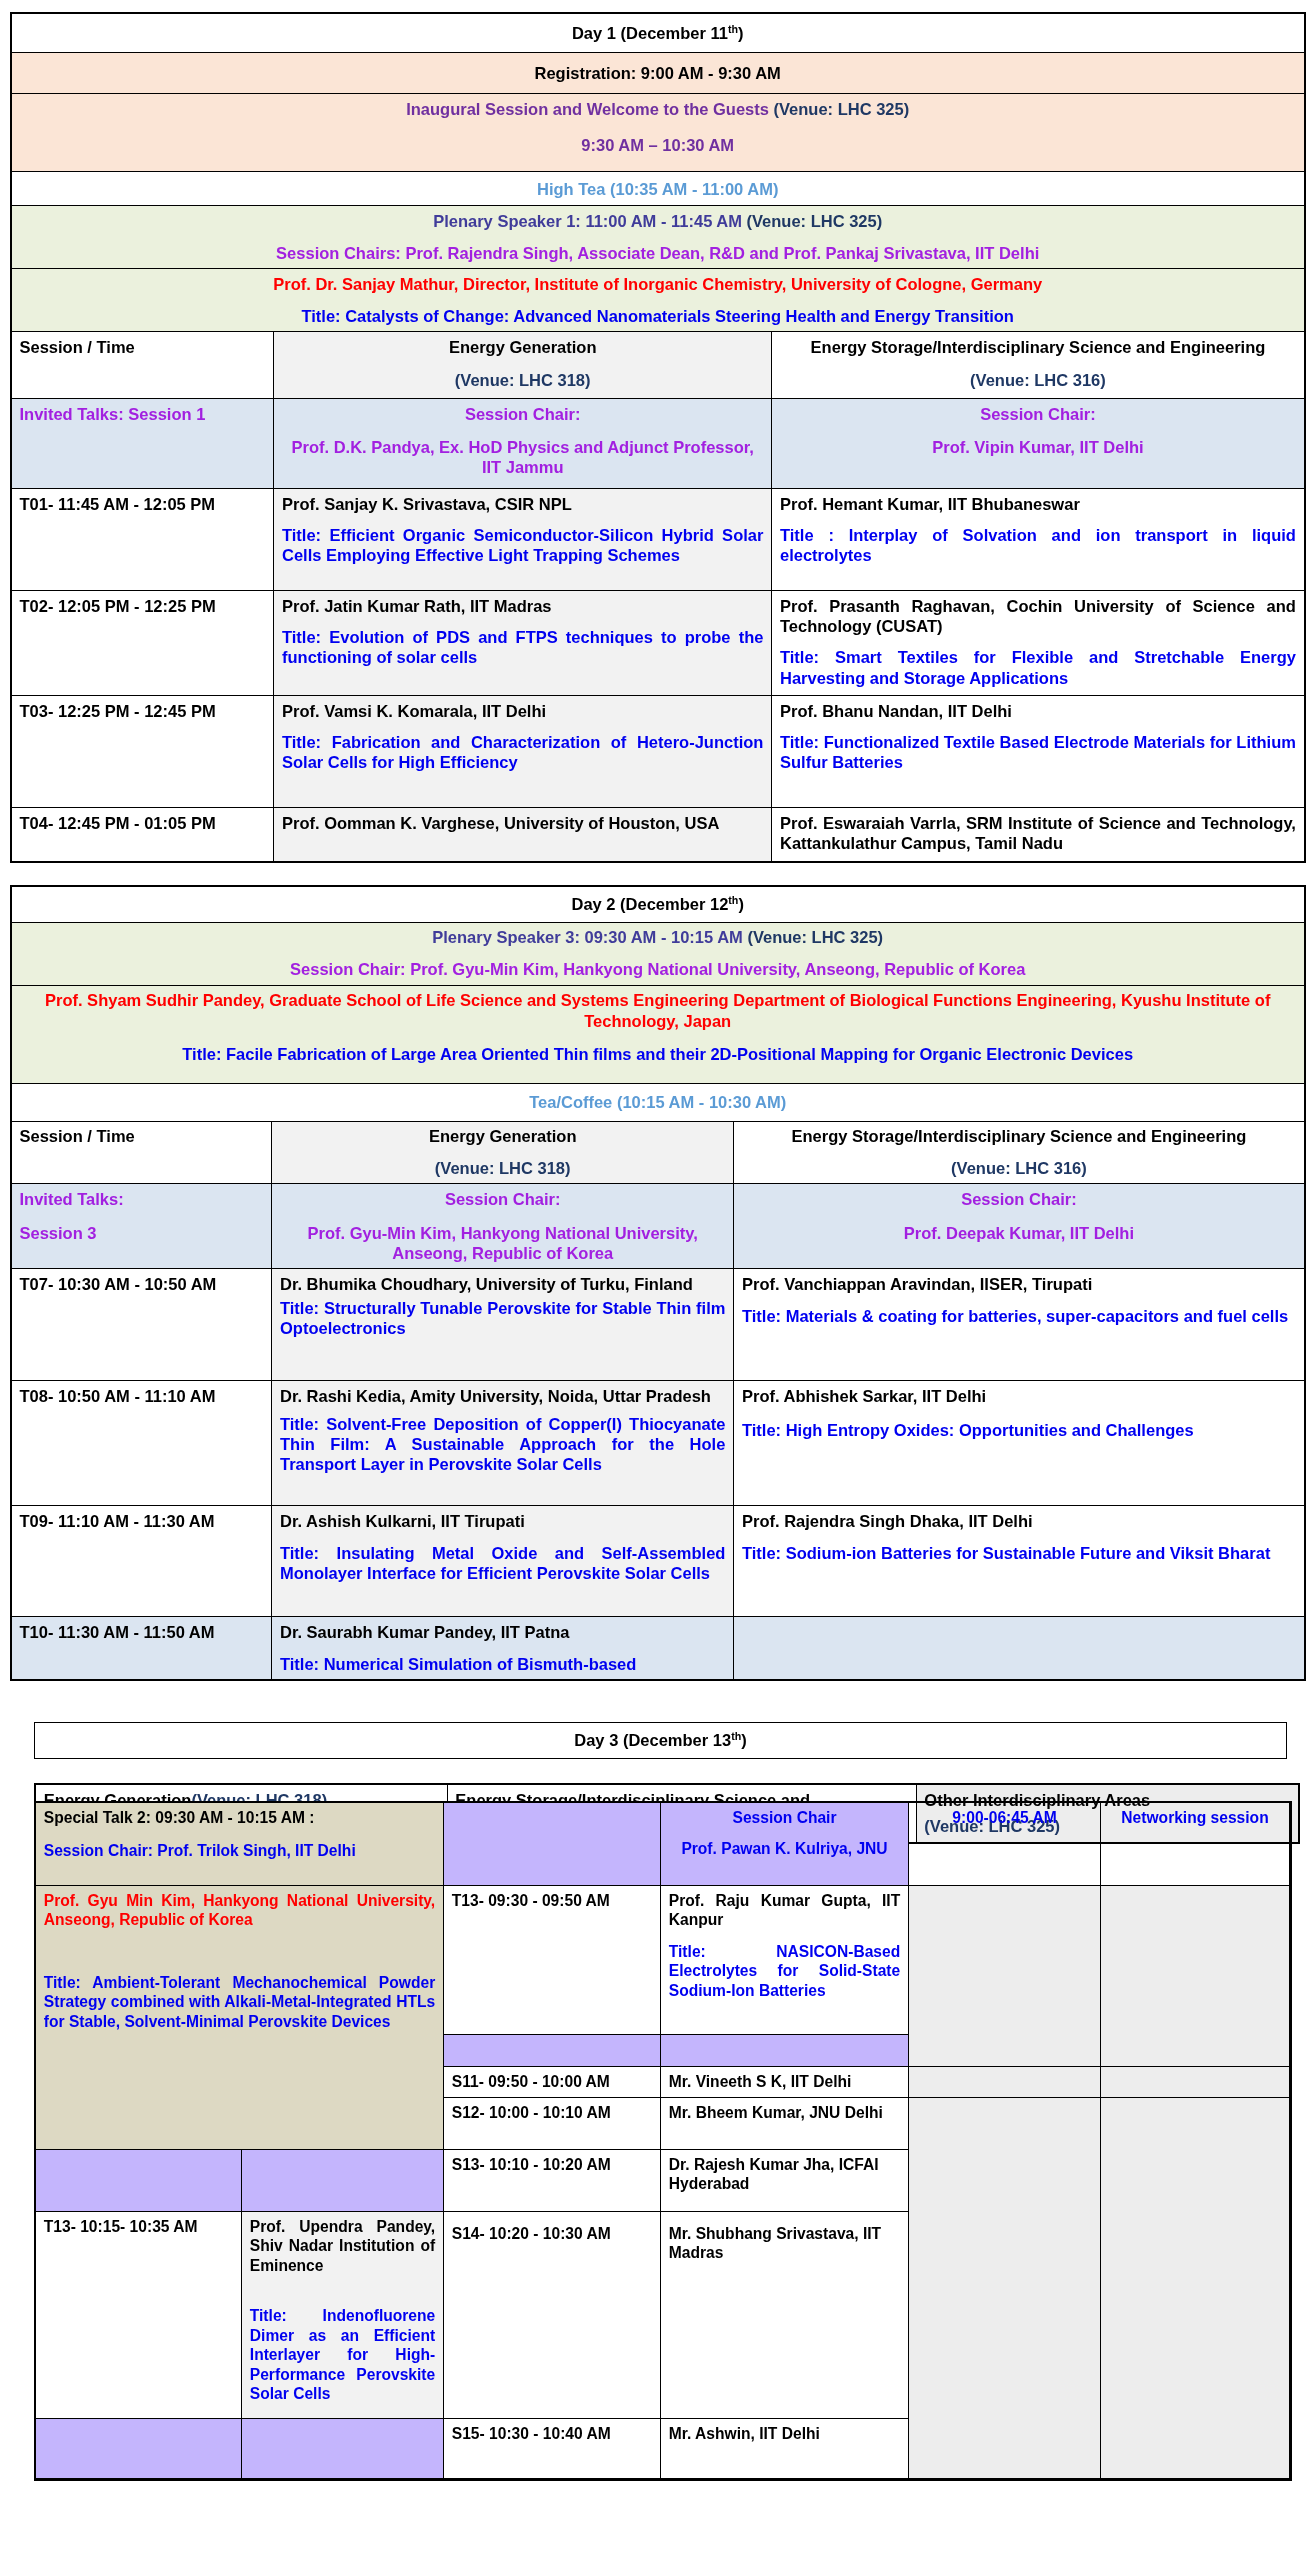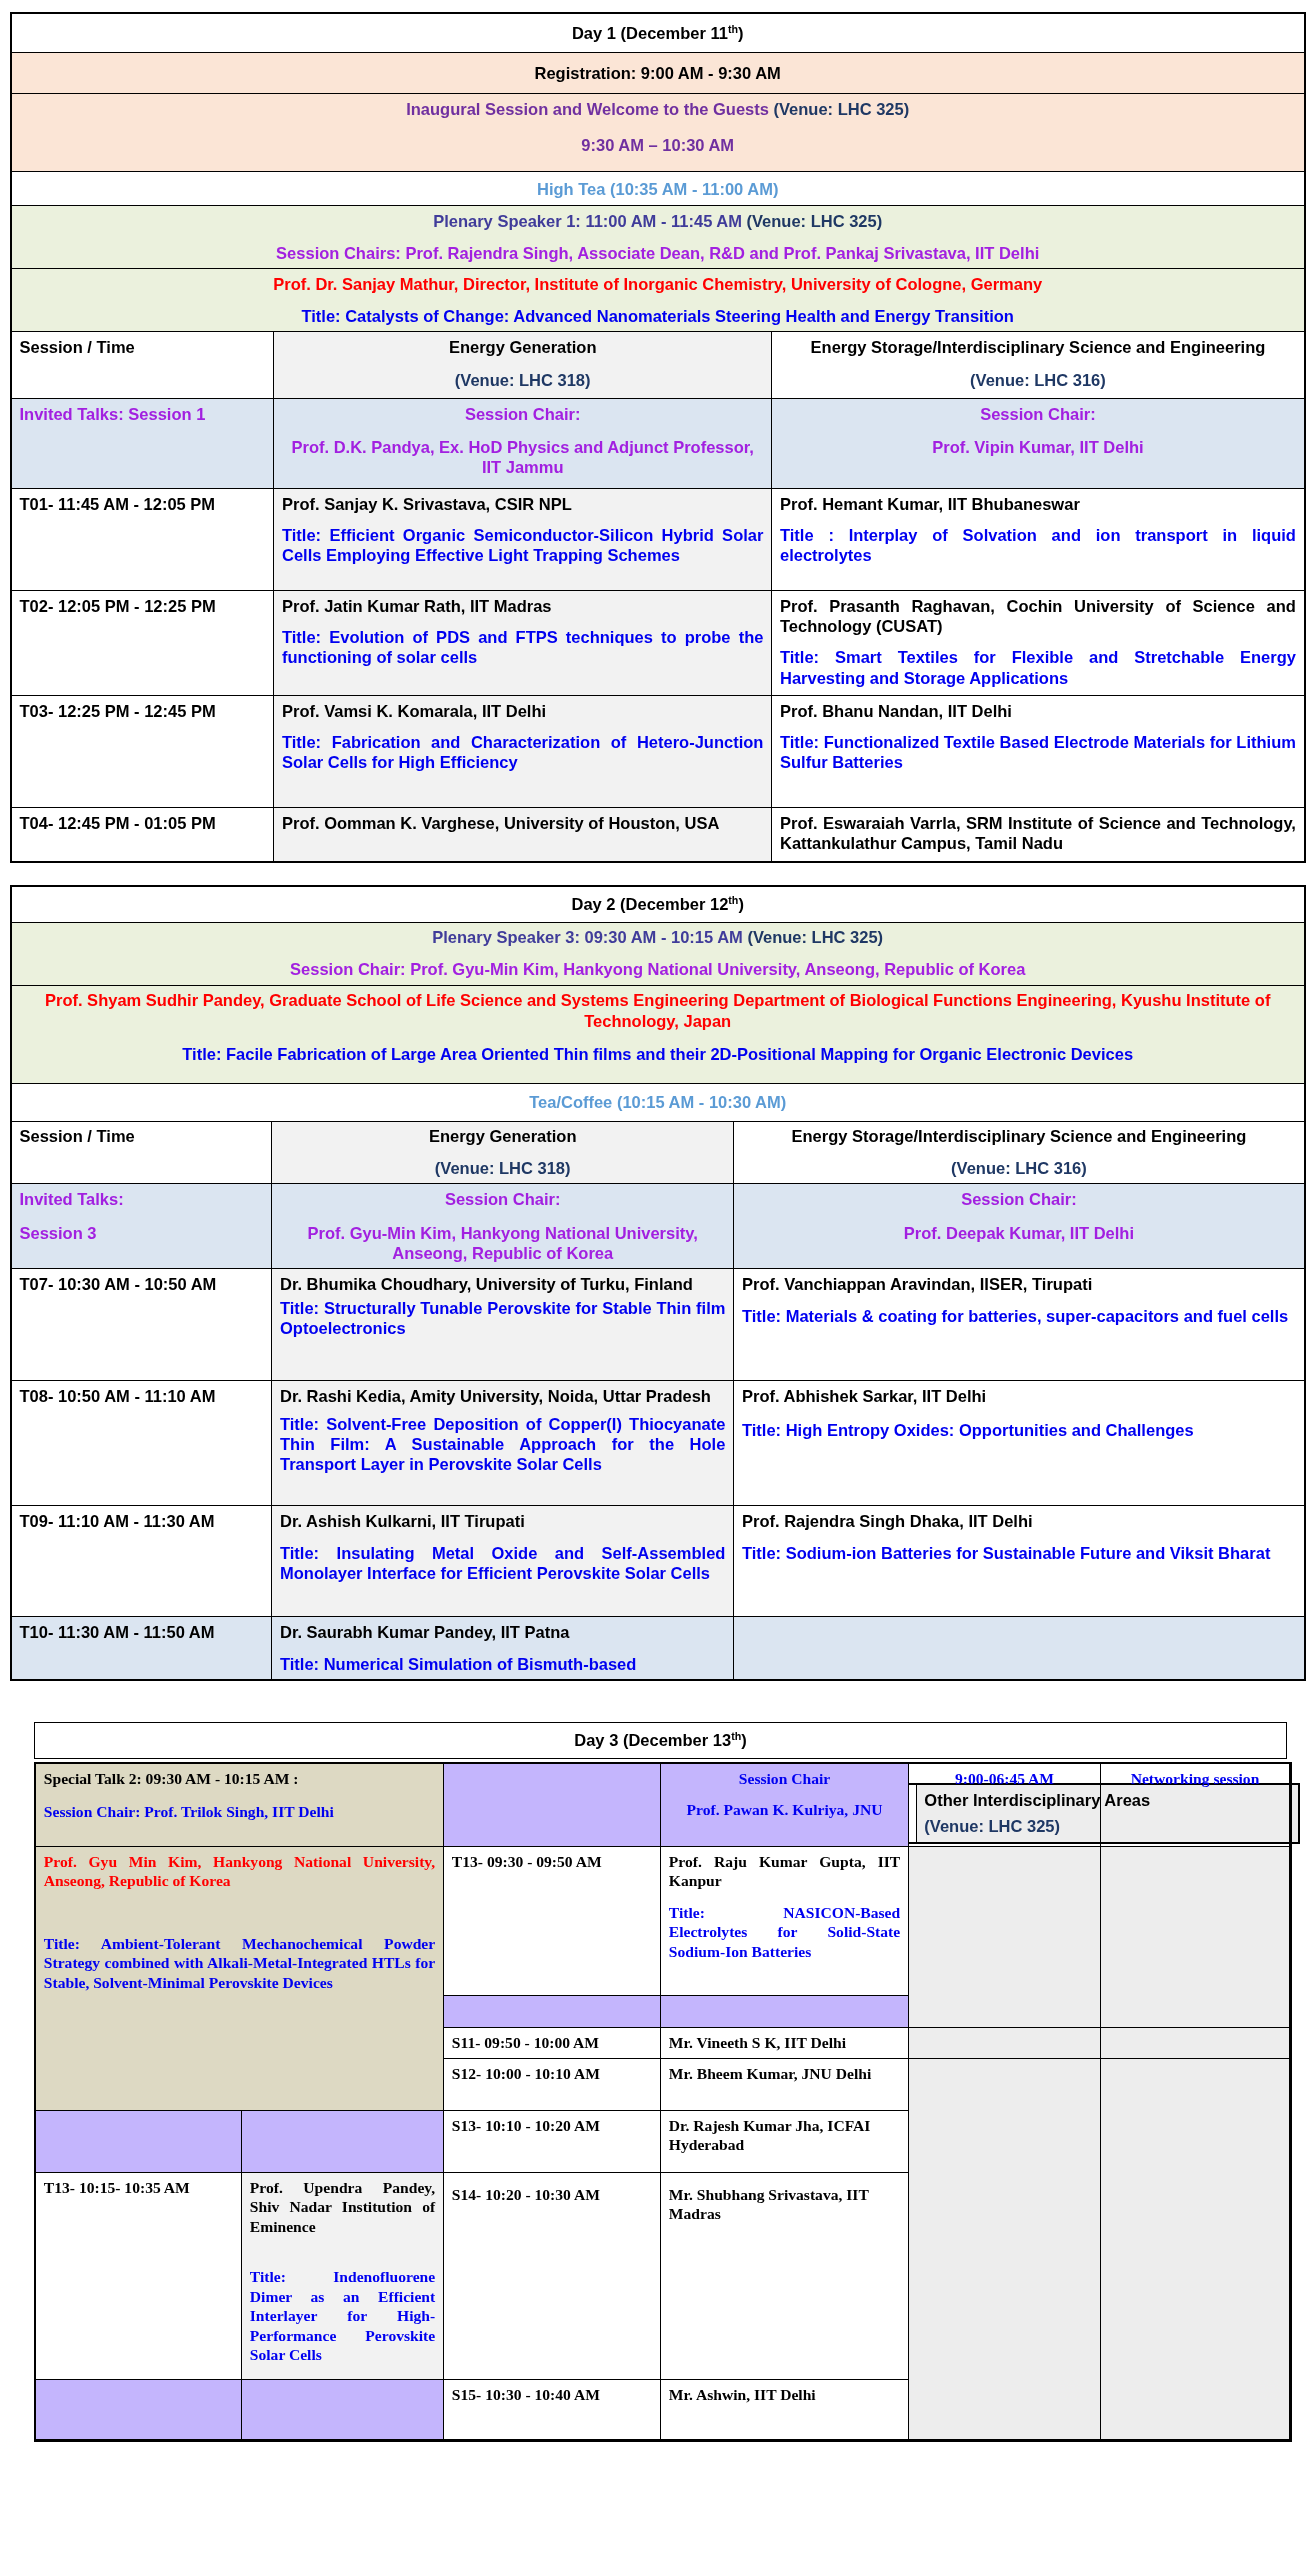--- a/index.html
+++ b/index.html
@@ -269,21 +269,21 @@
       <p><span>Energy Storage/Interdisciplinary Science and Engineering </span><span class="c-navy">(Venue: LHC 316)</span></p>
     </td>
     <td class="gray2">
       <p>Other Interdisciplinary Areas</p>
       <p class="c-navy" style="margin-top:5.8px">(Venue: LHC 325)</p>
     </td>
   </tr>
 </tbody>
   </table>
 
-<div class="abs d3grid" style="left:34px;top:1762px;font-family:Liberation Serif, serif;">
+<div class="abs d3grid" style="left:34px;top:1801px;">
 
   <div class="d3c tan" style="grid-column:1/3;grid-row:1;">
     <p>Special Talk 2: 09:30 AM - 10:15 AM :</p>
     <p class="c-blue gap">Session Chair: Prof. Trilok Singh, IIT Delhi</p>
   </div>
   <div class="d3c lblue" style="grid-column:3;grid-row:1;"></div>
   <div class="d3c lblue center c-blue" style="grid-column:4;grid-row:1;">
     <p>Session Chair</p>
     <p class="gap2">Prof. Pawan K. Kulriya, JNU</p>
   </div>

